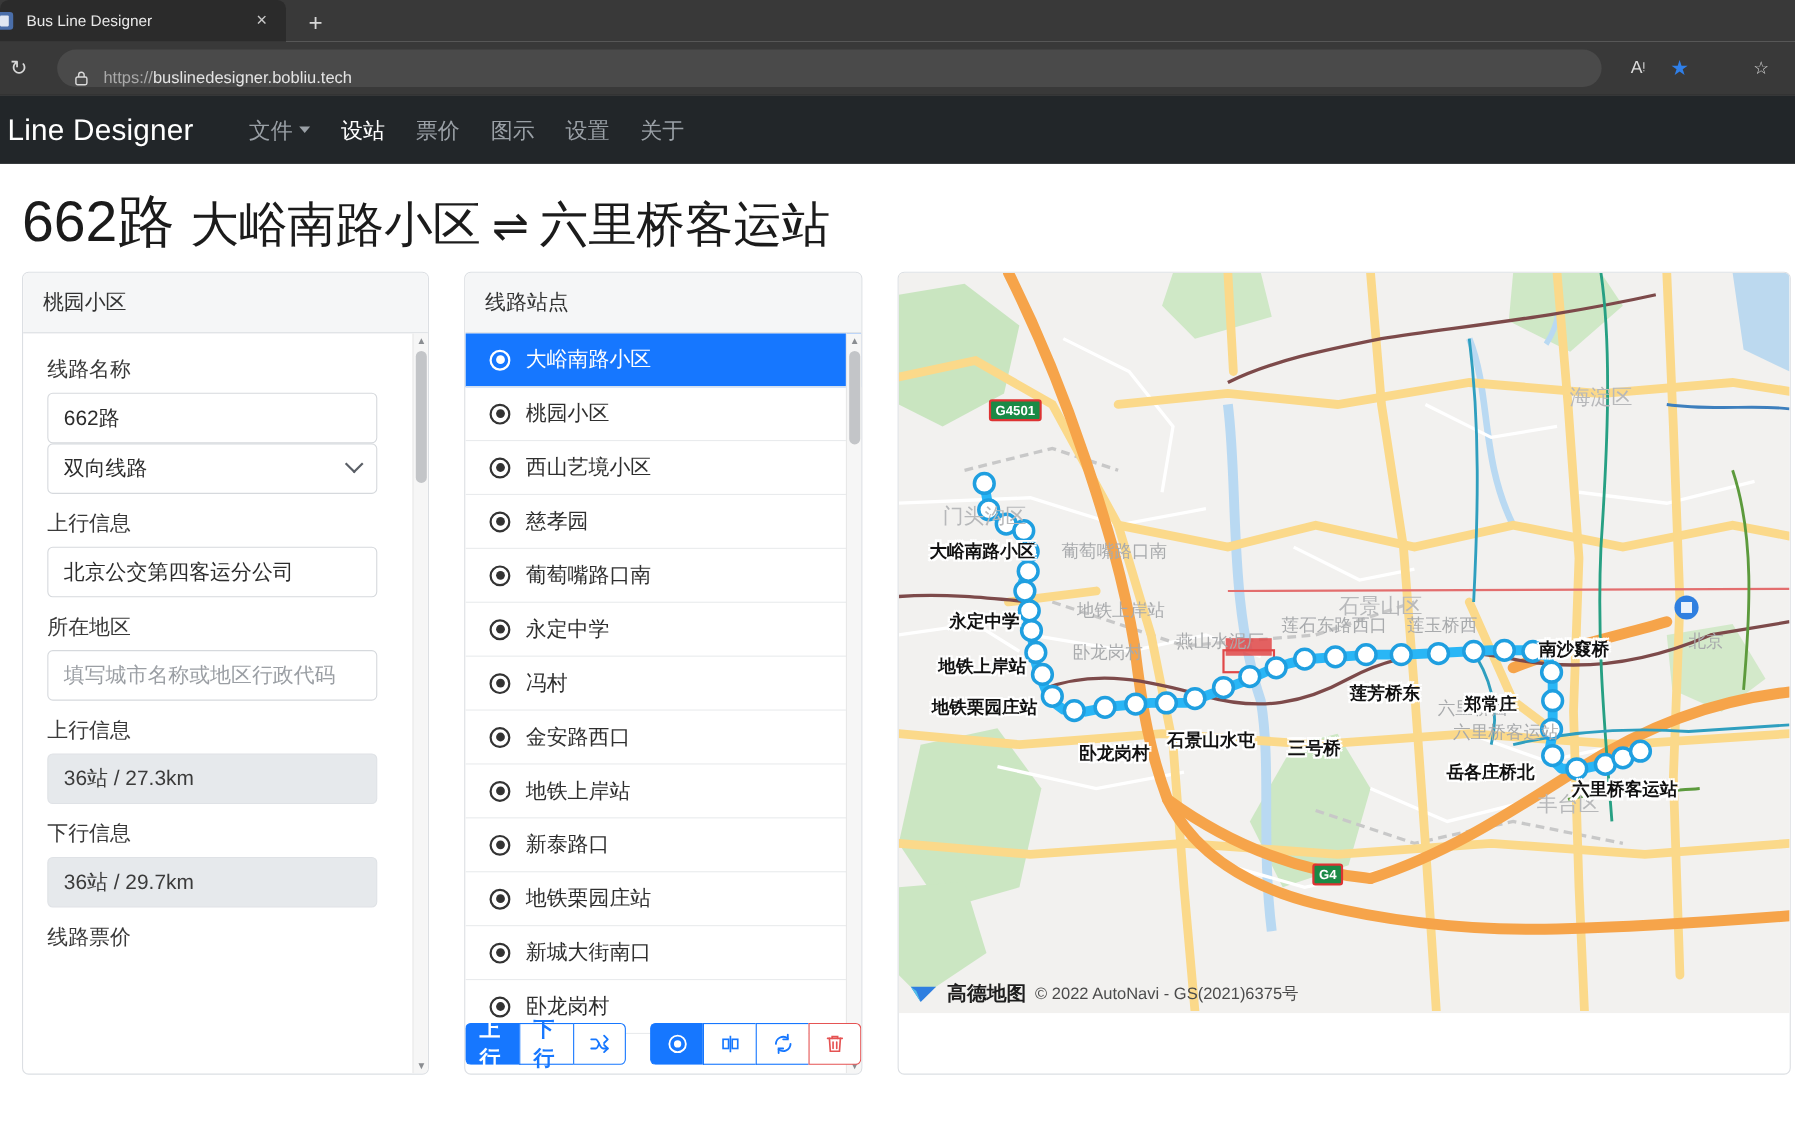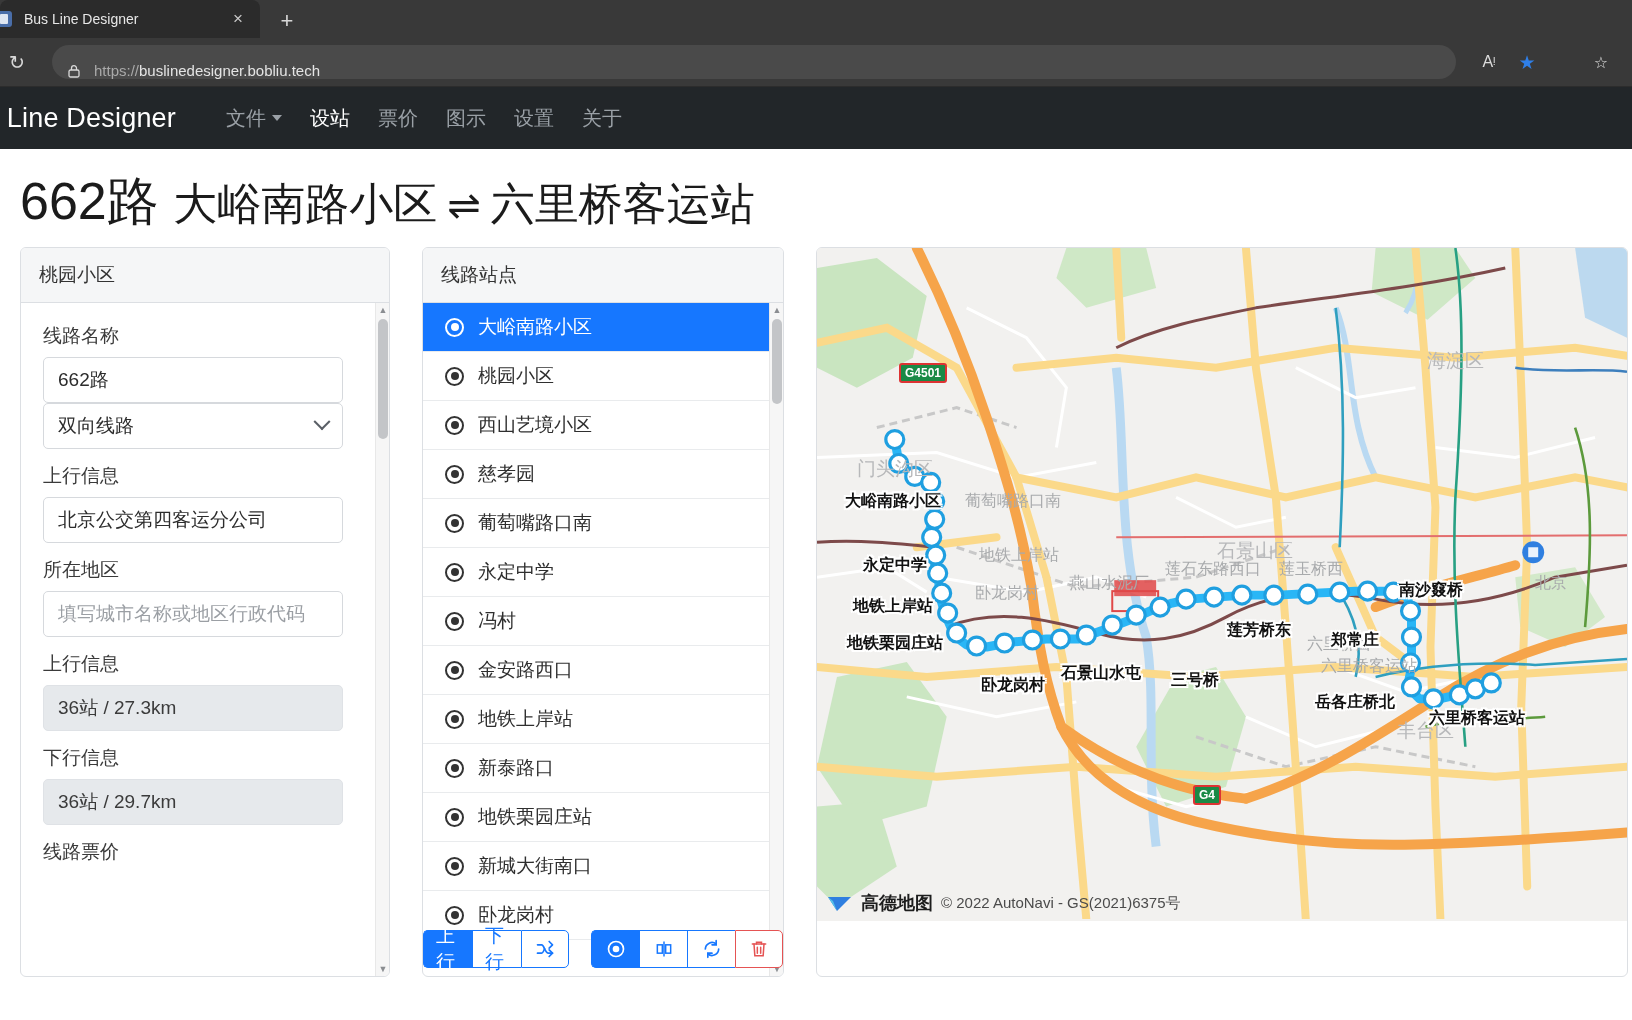--- a/index.html
+++ b/index.html
@@ -230,21 +230,21 @@
   .station-row.selected .radio-dot::after { background: #fff; }
 
   
   .station-toolbar {
     position: absolute;
     left: 0; right: 0; bottom: 0;
     display: flex; align-items: center; justify-content: center;
     gap: 22px;
     padding: 6px 0 8px 0;
   }
-  .btn-group { display: flex; }
+  .btn-group { display: flex; font-weight: bold; }
   .tb-btn {
     height: 38px; min-width: 48px;
     border: 1px solid #1677ff;
     border-right: none;
     background: #fff;
     color: #1677ff;
     font-size: 19px;
     display: flex; align-items: center; justify-content: center;
     padding: 0 12px;
   }

